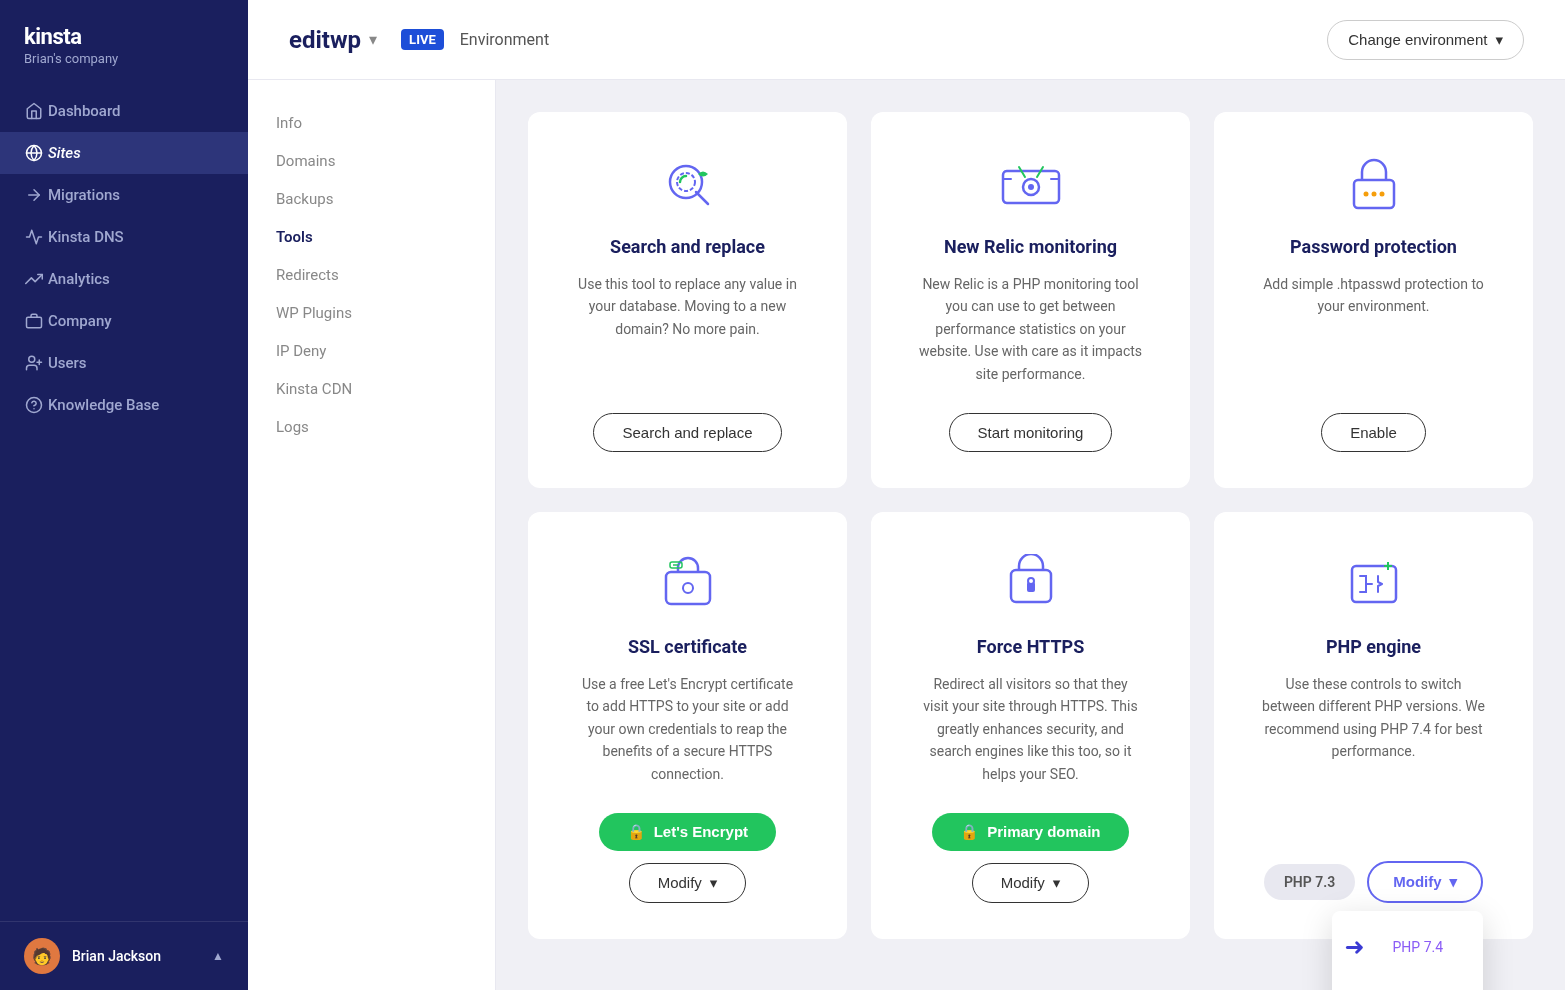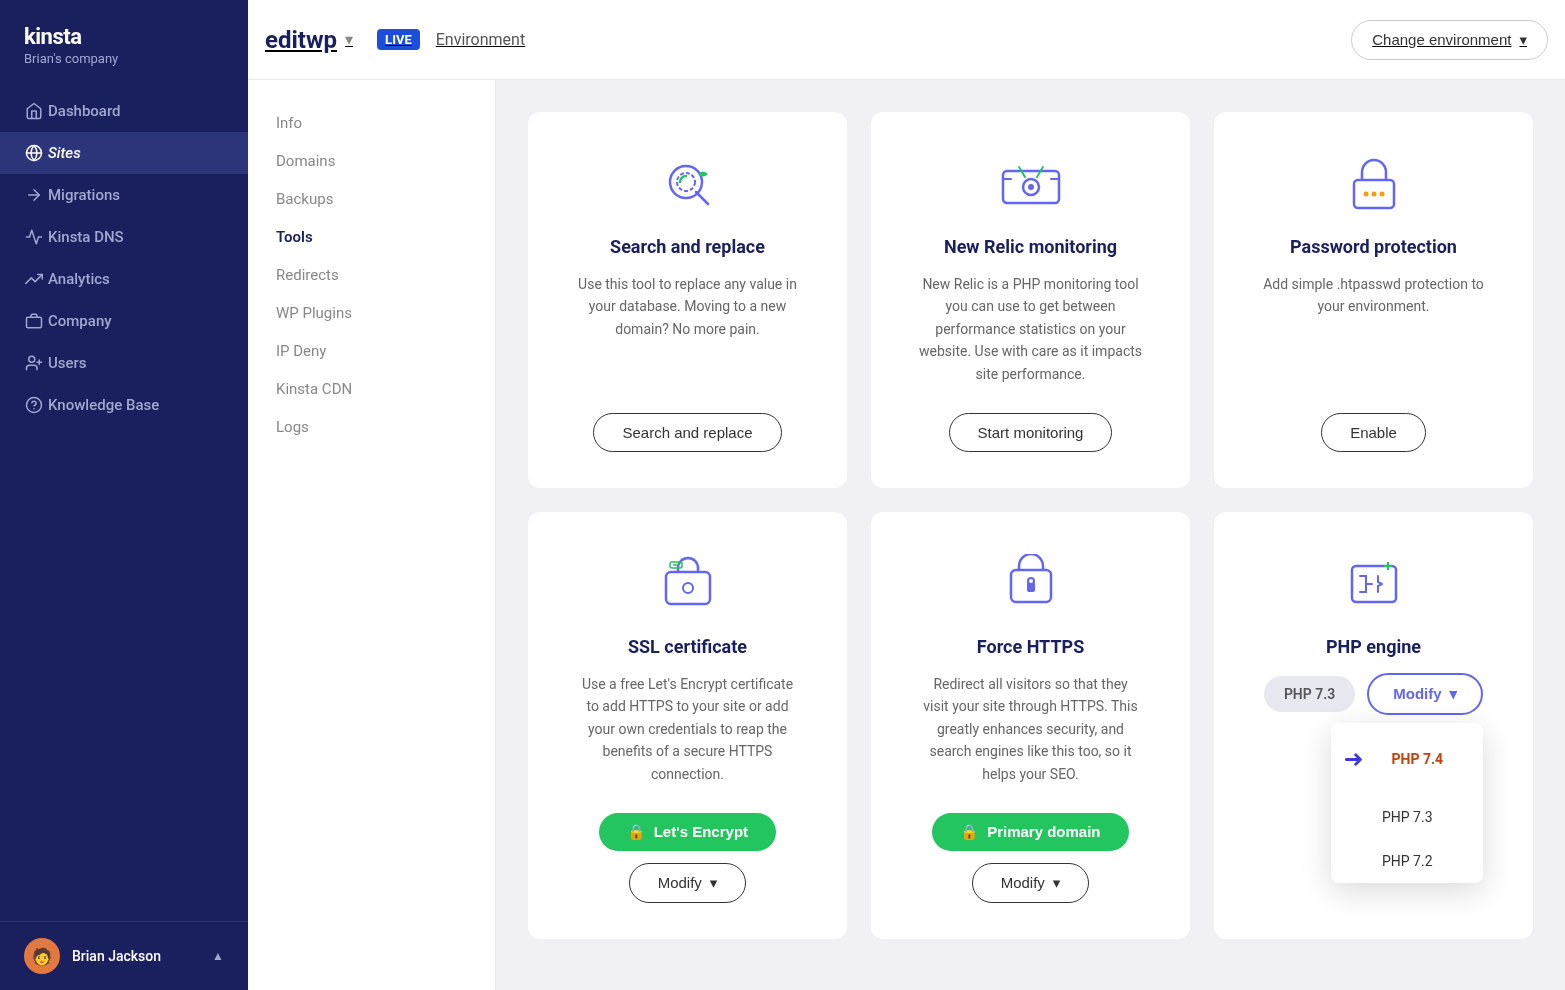--- a/index.html
+++ b/index.html
@@ -68,27 +68,26 @@
     .main {
       flex: 1;
       display: flex;
       flex-direction: column;
       overflow: hidden;
     }
 
     
     .topbar {
       background: white;
-      padding: 0 17px;
+      padding: 0 41px;
       height: 80px;
       display: flex;
       align-items: center;
       border-bottom: 1px solid #e8e8f0;
       flex-shrink: 0;
-      text-decoration: underline;
     }
     .topbar-site {
       display: flex;
       align-items: center;
       gap: 8px;
     }
     .site-name {
       font-size: 24px;
       font-weight: 700;
       color: #1a1f5e;
@@ -266,21 +265,21 @@
       min-width: 140px;
       overflow: hidden;
       z-index: 100;
     }
     .php-dropdown-item {
       padding: 14px 20px;
       font-size: 14px;
       color: #333;
       cursor: pointer;
     }
-    .php-dropdown-item.highlighted { font-weight: 700; color: #c2410c; }
+    .php-dropdown-item.highlighted { font-weight: 400; color: #8b5cf6; }
 
     .arrow-indicator {
       color: #3b3bd4;
       font-size: 24px;
       margin-right: 8px;
     }
 
     
     svg { display: block; }
   </style>
@@ -521,20 +520,21 @@
           <div class="tool-icon">
             <svg width="60" height="60" viewBox="0 0 60 60" fill="none">
               <rect x="8" y="12" width="44" height="36" rx="4" stroke="#6366f1" stroke-width="2.5" fill="none"></rect>
               <path d="M16 22h6v16h-6M22 30h6" stroke="#6366f1" stroke-width="2" stroke-linecap="round"></path>
               <path d="M34 22v6l4 2-4 2v6" stroke="#6366f1" stroke-width="2" stroke-linecap="round" stroke-linejoin="round"></path>
               <line x1="44" y1="8" x2="44" y2="16" stroke="#22c55e" stroke-width="2"></line>
               <line x1="40" y1="12" x2="48" y2="12" stroke="#22c55e" stroke-width="2"></line>
             </svg>
           </div>
           <div class="tool-title">PHP engine</div>
+          <div class="tool-desc">Use these controls to switch between different PHP versions. We recommend using PHP 7.4 for best performance.</div>
           <div class="tool-actions">
             <div class="php-row">
               <span class="php-version-badge">PHP 7.3</span>
               <button class="btn-purple-outline">
                 <span>Modify</span>
                 <span>▾</span>
               </button>
 
               <div class="php-dropdown">
                 <div style="display:flex;align-items:center;padding:14px 20px 14px 12px;">

